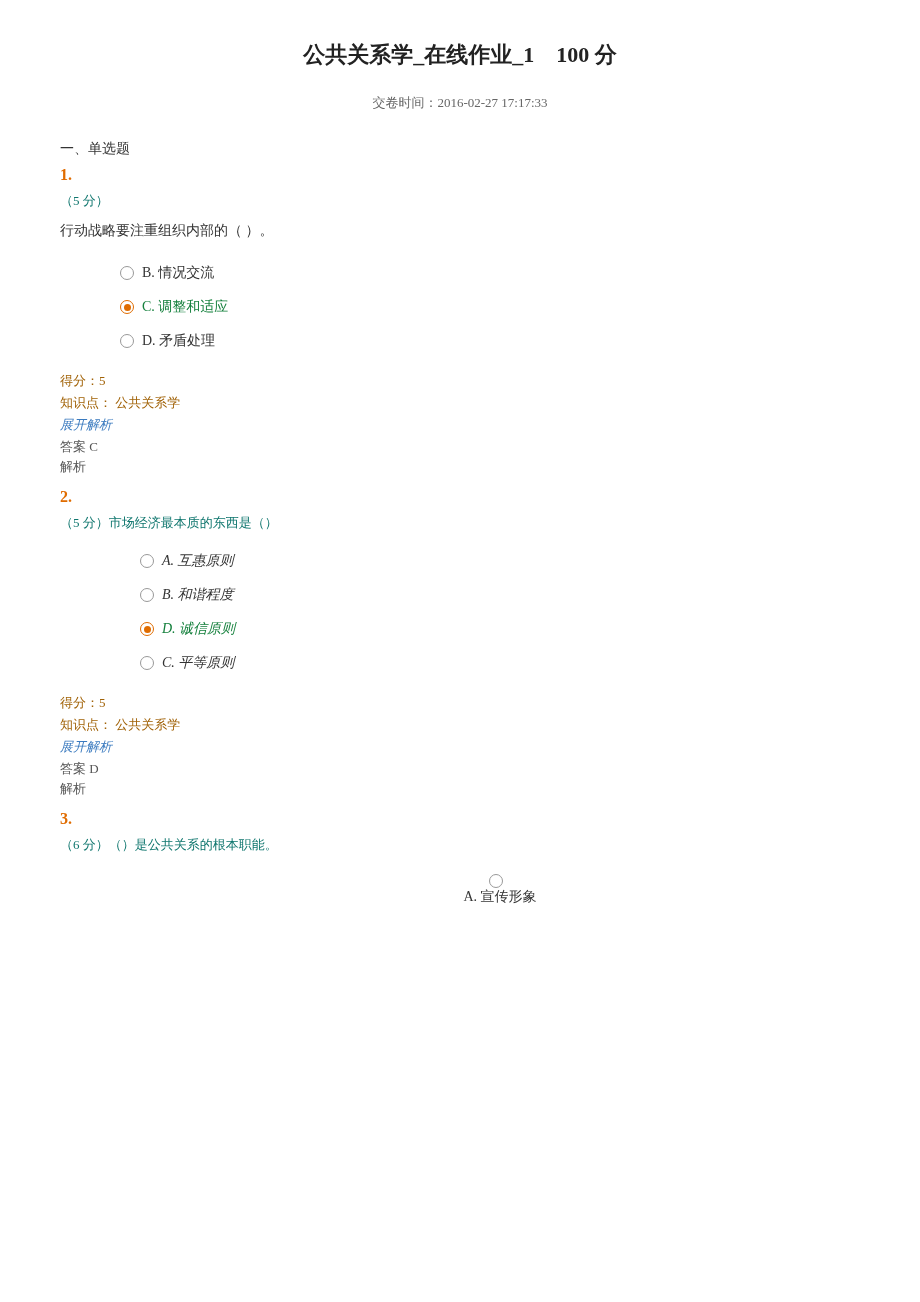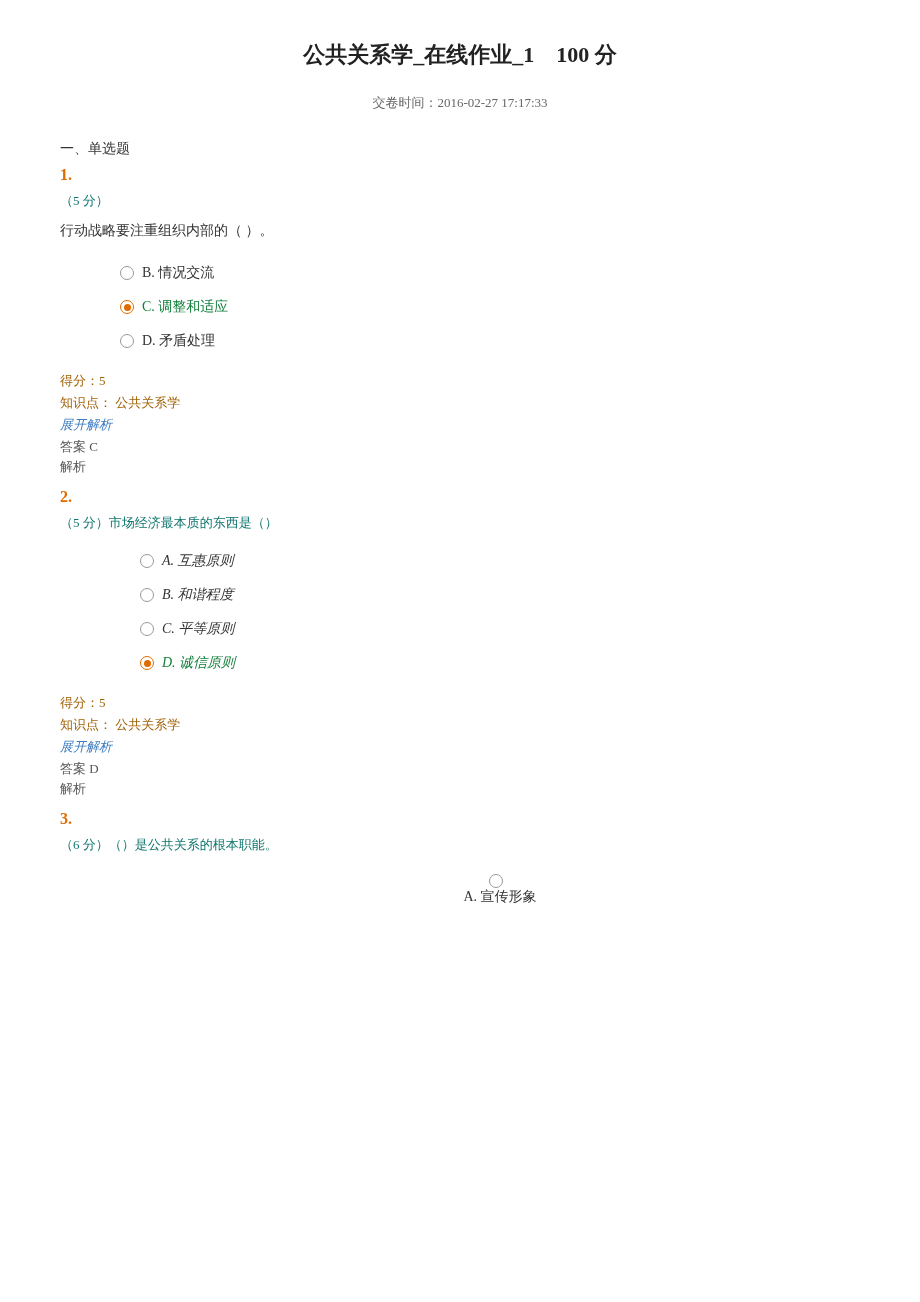--- a/index.html
+++ b/index.html
@@ -187,26 +187,26 @@
   <div style="display: flex; flex-direction: column; font-style: italic;">
     <div class="option-row" style="padding-left:80px;">
       <span class="radio-circle"></span>
       <span class="option-label">A. 互惠原则</span>
     </div>
     <div class="option-row" style="padding-left:80px;">
       <span class="radio-circle"></span>
       <span class="option-label">B. 和谐程度</span>
     </div>
     <div class="option-row" style="padding-left:80px;">
-      <span class="radio-circle"></span>
-      <span class="option-label">C. 平等原则</span>
-    </div>
-    <div class="option-row" style="padding-left:80px;">
       <span class="radio-circle selected"></span>
       <span class="option-label selected">D. 诚信原则</span>
+    </div>
+    <div class="option-row" style="padding-left:80px;">
+      <span class="radio-circle"></span>
+      <span class="option-label">C. 平等原则</span>
     </div>
   </div>
 
   <div class="result-section">
     <div class="result-row">
       <span>得分：5</span>
     </div>
     <div class="result-row">
       <span>知识点：  公共关系学</span>
     </div>

